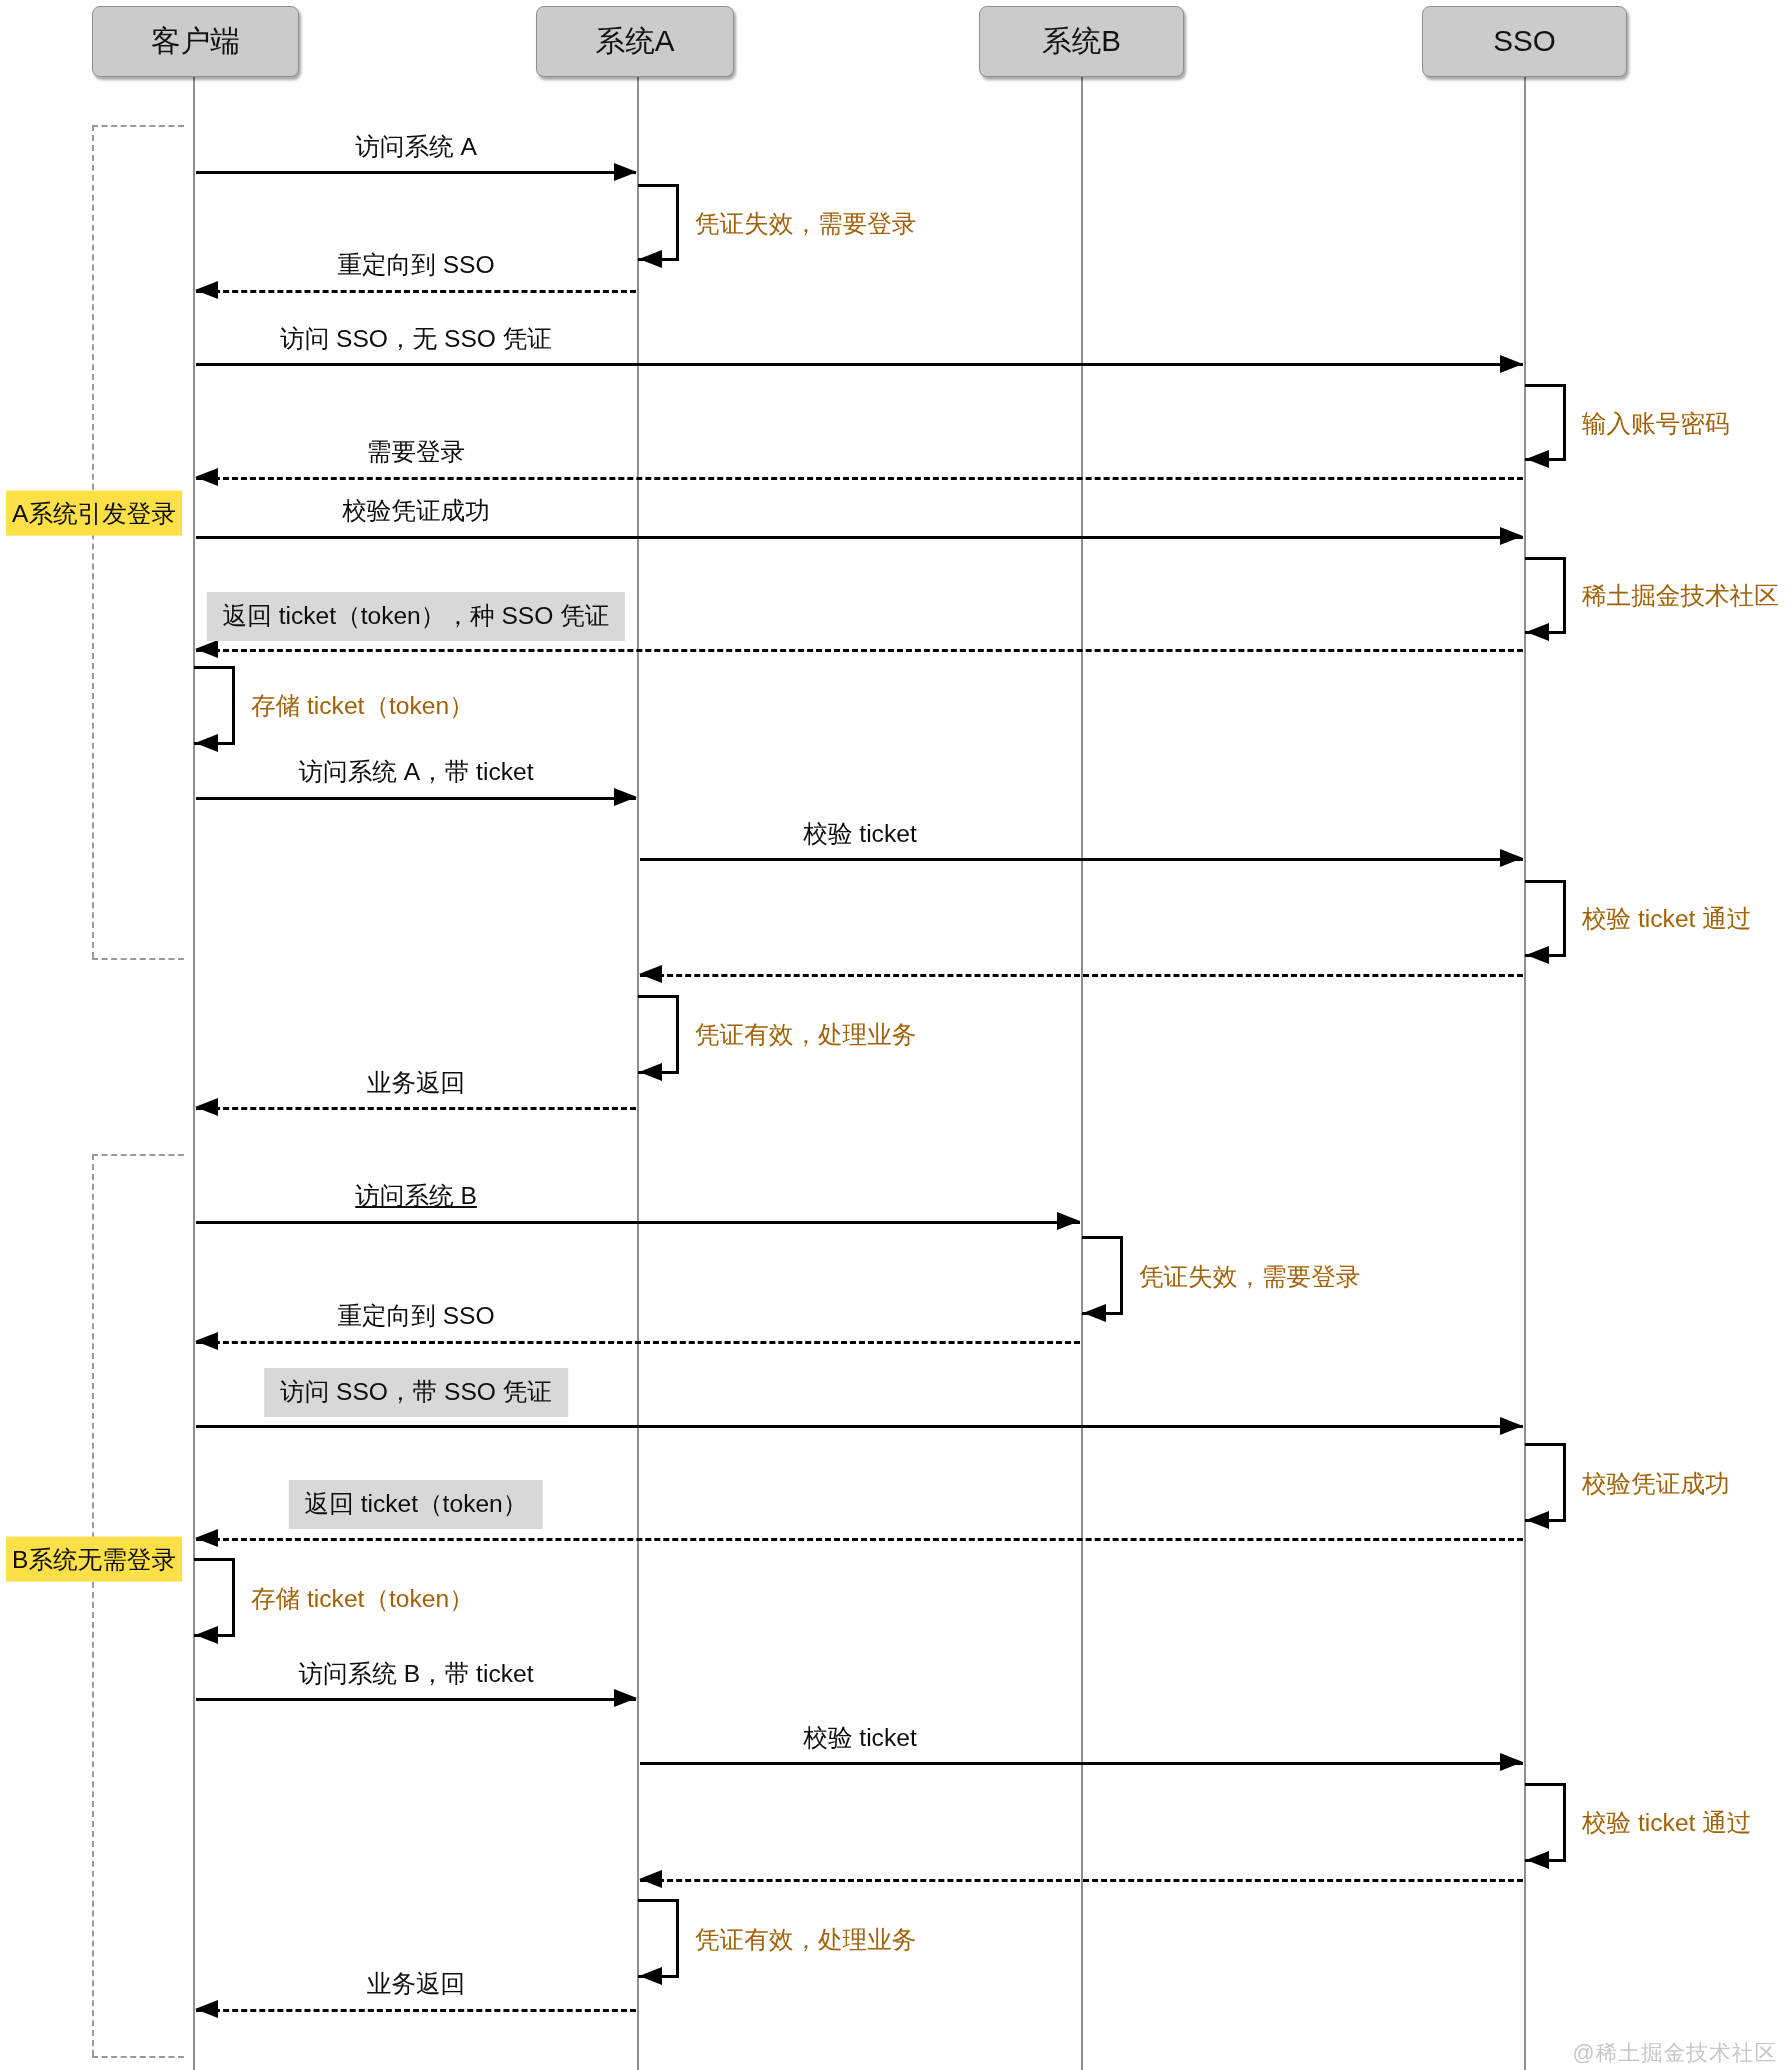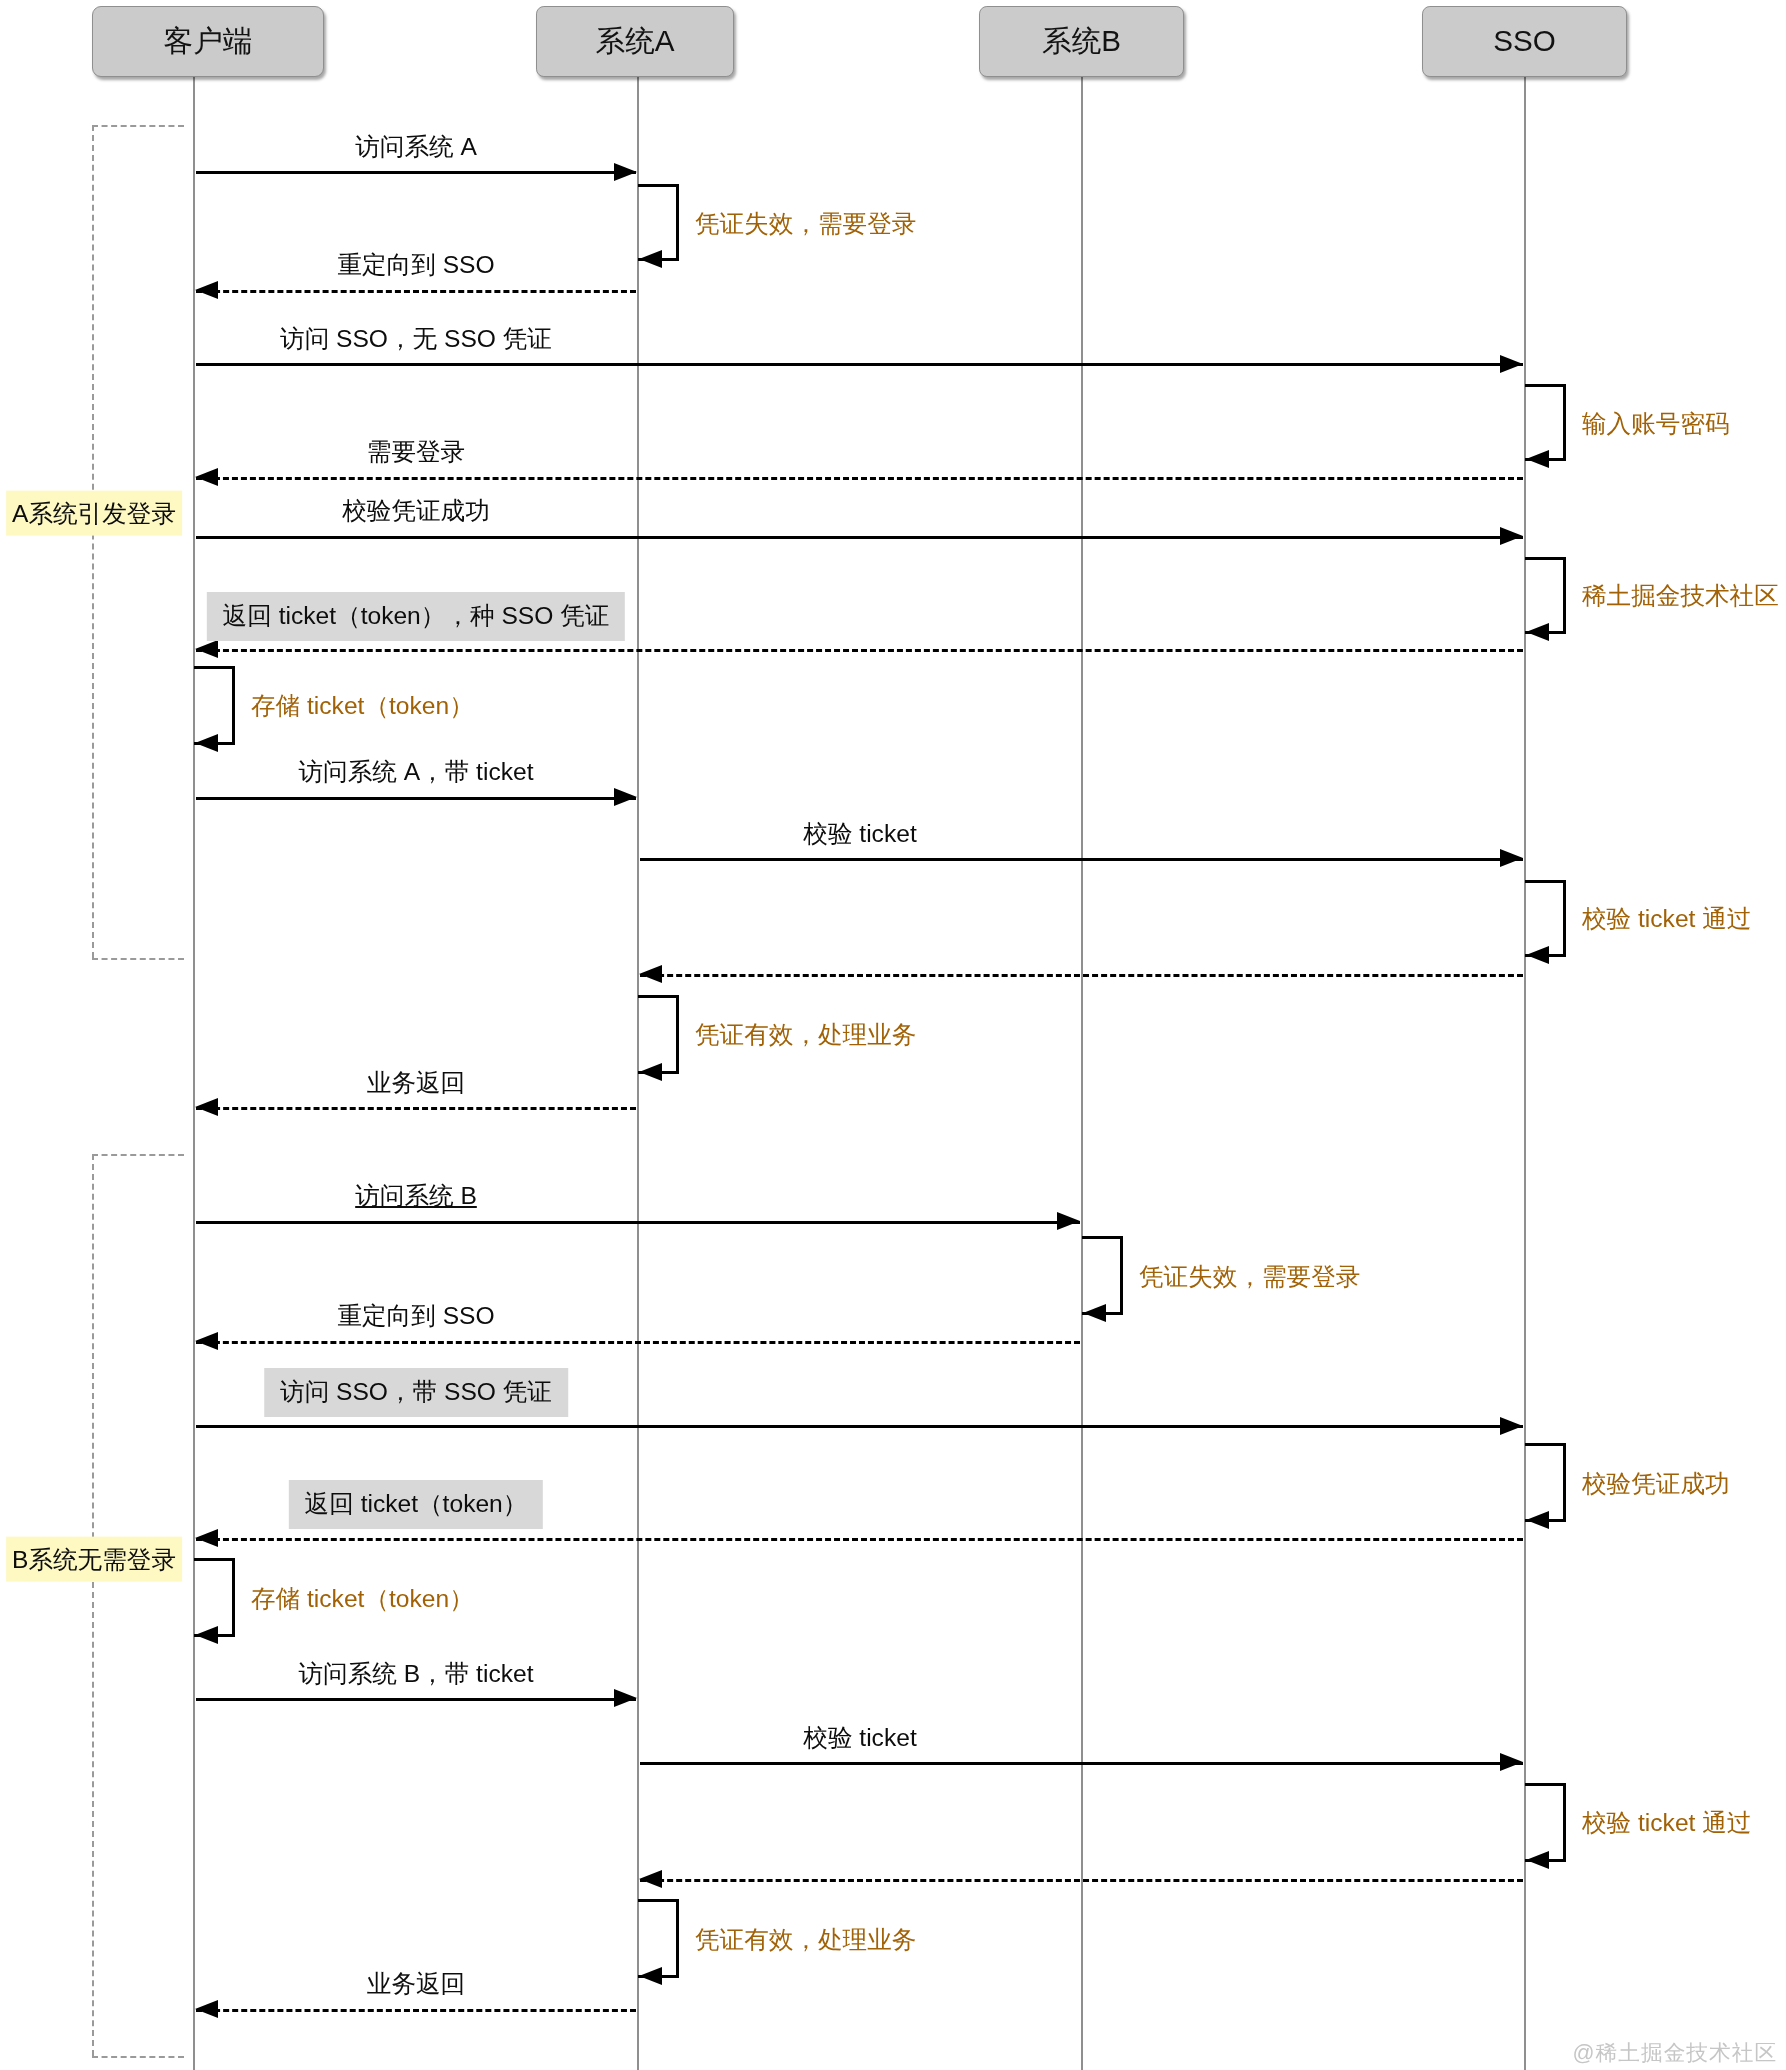--- a/index.html
+++ b/index.html
@@ -49,39 +49,39 @@
   }
   .loop-label{
     position:absolute;
     font-size:24.6px;color:#a16207;white-space:nowrap;
     transform:translateY(-50%);
   }
   .bracket-v{position:absolute;width:0;border-left:2px dashed #9a9a9a;}
   .bracket-h{position:absolute;height:0;border-top:2px dashed #9a9a9a;}
   .group-label{
     position:absolute;
-    background:#fef9c3;
+    background:#fde047;
     font-size:24.6px;color:#0d0d0d;white-space:nowrap;
     padding:5.9px 5.9px;
     transform:translate(-50%,-50%);
   }
   .watermark{
     position:absolute;
     right:9.9px;bottom:3.9px;
     font-size:21.7px;color:#c6c6c6;
     letter-spacing:1px;
   }
 </style>
 </head>
 <body>
 
 <div class="canvas">
   <div id="layer">
       <div class="lifeline" style="left: 193px; top: 77px; height: 1994px;"></div>
-      <div class="actor-header" style="left: 92px; top: 5.9px; width: 232px; border-radius: 9px;">客户端</div>
+      <div class="actor-header" style="left: 92px; top: 5.9px; width: 207px;">客户端</div>
       <div class="lifeline" style="left: 637px; top: 77px; height: 1994px;"></div>
       <div class="actor-header" style="left: 536px; top: 5.9px; width: 198px;">系统A</div>
       <div class="lifeline" style="left: 1081px; top: 77px; height: 1994px;"></div>
       <div class="actor-header" style="left: 979px; top: 5.9px; width: 205px;">系统B</div>
       <div class="lifeline" style="left: 1524px; top: 77px; height: 1994px;"></div>
       <div class="actor-header" style="left: 1422px; top: 5.9px; width: 205px;">SSO</div>
       <div class="bracket-v" style="left: 92px; top: 125px; height: 833px;"></div>
       <div class="bracket-h" style="left: 92px; top: 125px; width: 92px;"></div>
       <div class="bracket-h" style="left: 92px; top: 958px; width: 92px;"></div>
       <div class="group-label" style="left: 94px; top: 513px;">A系统引发登录</div>

